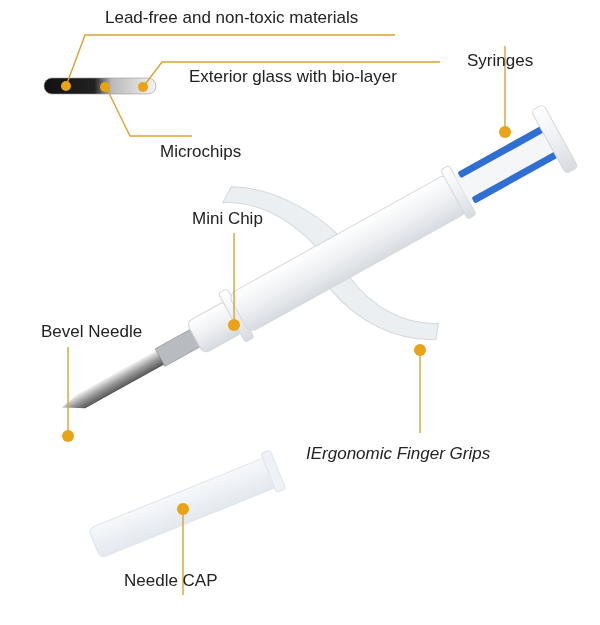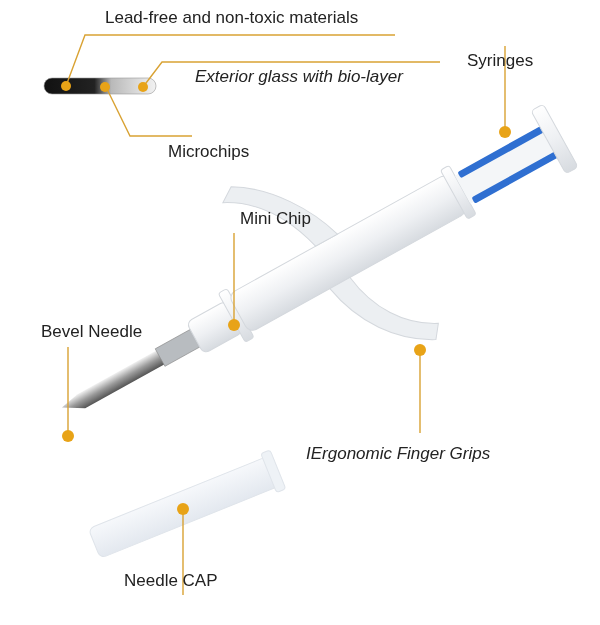--- a/index.html
+++ b/index.html
@@ -82,19 +82,19 @@
     <circle cx="143" cy="87" r="5"></circle>
     <circle cx="505" cy="132" r="6"></circle>
     <circle cx="234" cy="325" r="6"></circle>
     <circle cx="68" cy="436" r="6"></circle>
     <circle cx="420" cy="350" r="6"></circle>
     <circle cx="183" cy="509" r="6"></circle>
   </g>
 </svg>
 
 <div class="label" style="left:105px; top:9px;">Lead-free and non-toxic materials</div>
-<div class="label" style="left:195px; top:68px;font-style:italic;">Exterior glass with bio-layer</div>
-<div class="label" style="left:168px; top:143px;">Microchips</div>
+<div class="label" style="left:189px; top:68px;">Exterior glass with bio-layer</div>
+<div class="label" style="left:160px; top:143px;">Microchips</div>
 <div class="label" style="left:467px; top:24px;margin-top:28px;">Syringes</div>
-<div class="label" style="left:192px; top:210px;margin-left:48px;">Mini Chip</div>
+<div class="label" style="left:192px; top:210px;">Mini Chip</div>
 <div class="label" style="left:2px; top:323px;margin-left:39px;">Bevel Needle</div>
 <div class="label" style="left:306px; top:445px;font-style:italic;">IErgonomic Finger Grips</div>
 <div class="label" style="left:124px; top:572px;">Needle CAP</div>
 
 </body></html>

